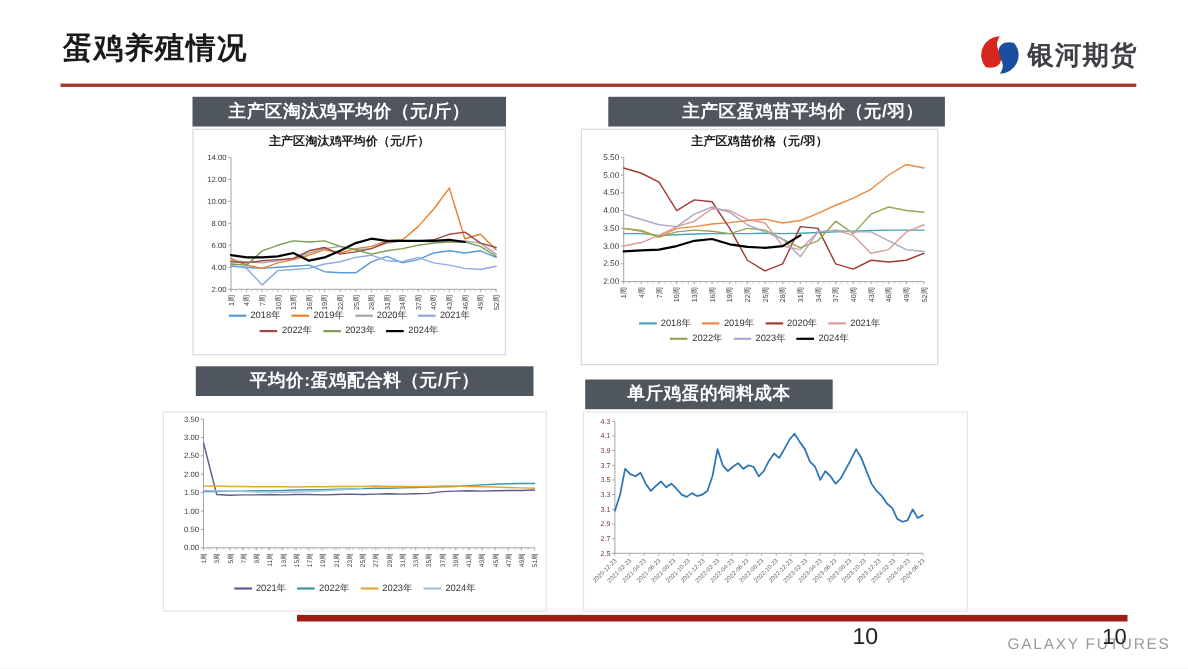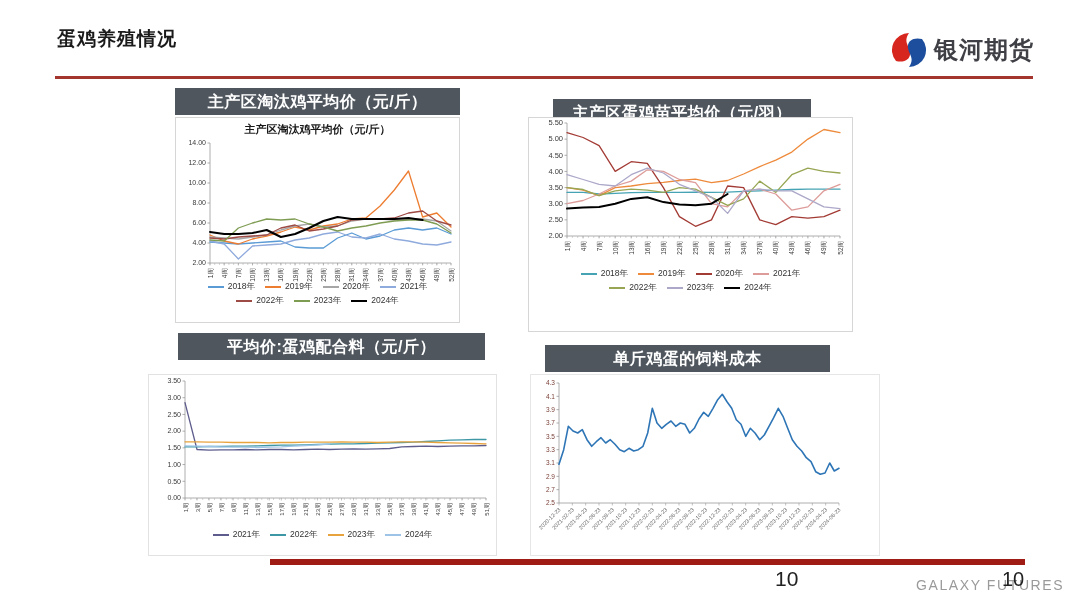--- a/index.html
+++ b/index.html
@@ -1,37 +1,37 @@
 <!DOCTYPE html>
 <html><head>
 <meta charset="utf-8">
 <style>
   html,body{margin:0;padding:0;background:#e9e9e9;}
   .slide{
     position:relative;width:1080px;height:608px;background:#ffffff;
     font-family:"Liberation Sans","DejaVu Sans",sans-serif;overflow:hidden;margin:0 auto;
   }
   .page-title{
-    position:absolute;left:57px;top:26px;font-size:19px;font-weight:bold;color:#1a1a1a;letter-spacing:1px;
+    position:absolute;left:57px;top:26px;font-size:27px;font-weight:bold;color:#1a1a1a;letter-spacing:1px;
   }
   .title-rule{position:absolute;left:55px;top:76px;width:978px;height:3px;background:#A3342E;}
   .logo{position:absolute;right:46px;top:32px;display:flex;align-items:center;gap:7px;}
   .logo-text{font-size:24px;font-weight:bold;color:#3F3F46;letter-spacing:1px;}
   .chart-header{
     position:absolute;height:27px;line-height:27px;background:#4F565E;color:#ffffff;
     font-weight:bold;font-size:16px;text-align:center;letter-spacing:0.5px;
   }
   .chart-panel{position:absolute;background:#ffffff;border:1px solid #d6d6d6;box-sizing:border-box;}
   .h0{left:175px;top:88px;width:285px;}
   .p0{left:175px;top:117px;width:285px;height:206px;}
-  .h1{left:553px;top:99px;width:258px;}
+  .h1{left:553px;top:88px;width:258px;padding-left:48px;}
   .p1{left:528px;top:117px;width:325px;height:215px;}
   .h2{left:178px;top:333px;width:307px;}
   .p2{left:148px;top:374px;width:349px;height:182px;border-color:#e2e2e2;}
-  .h3{left:545px;top:345px;width:285px;}
+  .h3{left:532px;top:345px;width:225px;}
   .p3{left:530px;top:374px;width:350px;height:182px;border-color:#e6e6e6;}
   .inner-title{height:20px;line-height:22px;text-align:center;font-size:11px;font-weight:bold;color:#1a1a1a;}
   svg.plot{display:block;}
   svg text{font-family:"Liberation Sans","DejaVu Sans",sans-serif;}
   .legend{display:flex;flex-wrap:wrap;justify-content:center;column-gap:10px;row-gap:2px;max-width:270px;margin:0 auto;}
   .p0 .legend{margin-top:-12px;}
   .p2 .legend{margin-top:4px;max-width:330px;}
   .legend-item{display:flex;align-items:center;gap:4px;font-size:8.5px;color:#333;}
   .legend-item .sw{display:inline-block;width:16px;height:2px;}
   .footer-bar{position:absolute;left:270px;top:559px;width:755px;height:6px;background:#9E1C13;}
@@ -198,20 +198,21 @@
         </span>
         <span class="legend-item">
           <span class="sw" style="background: rgb(0, 0, 0); height: 2.5px;"></span>
           <span>2024年</span>
         </span>
       </div>
   </div>
 
   <div class="chart-header h1">主产区蛋鸡苗平均价（元/羽）</div>
   <div class="chart-panel p1">
+    <div class="inner-title">主产区鸡苗价格（元/羽）</div>
     <svg class="plot" viewBox="0 0 323 150" width="323" height="150" style="margin: 0px auto;">
         <line x1="38" y1="5" x2="38" y2="118" stroke="#999" stroke-width="0.8"></line>
         <line x1="38" y1="118" x2="311" y2="118" stroke="#999" stroke-width="0.8"></line>
         <line x1="35.5" y1="118" x2="38" y2="118" stroke="#999" stroke-width="0.8"></line>
         <text x="34" y="120.3" font-size="7.5" fill="#3a3a3a" text-anchor="end">2.00</text>
         <line x1="35.5" y1="101.85714285714286" x2="38" y2="101.85714285714286" stroke="#999" stroke-width="0.8"></line>
         <text x="34" y="104.15714285714286" font-size="7.5" fill="#3a3a3a" text-anchor="end">2.50</text>
         <line x1="35.5" y1="85.71428571428572" x2="38" y2="85.71428571428572" stroke="#999" stroke-width="0.8"></line>
         <text x="34" y="88.01428571428572" font-size="7.5" fill="#3a3a3a" text-anchor="end">3.00</text>
         <line x1="35.5" y1="69.57142857142858" x2="38" y2="69.57142857142858" stroke="#999" stroke-width="0.8"></line>

